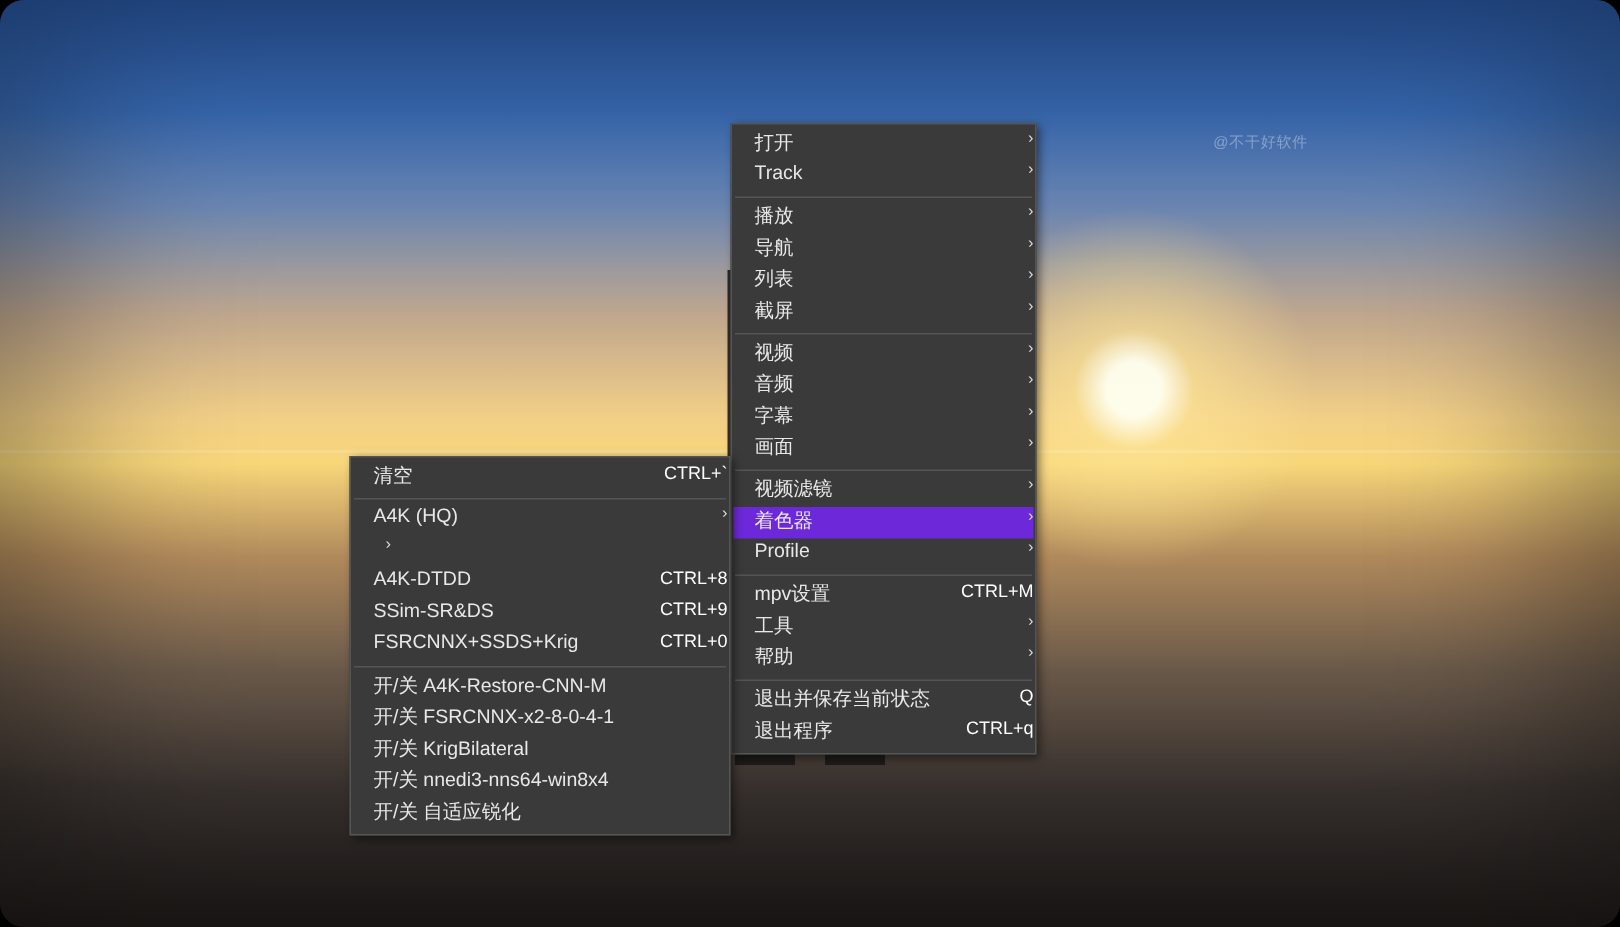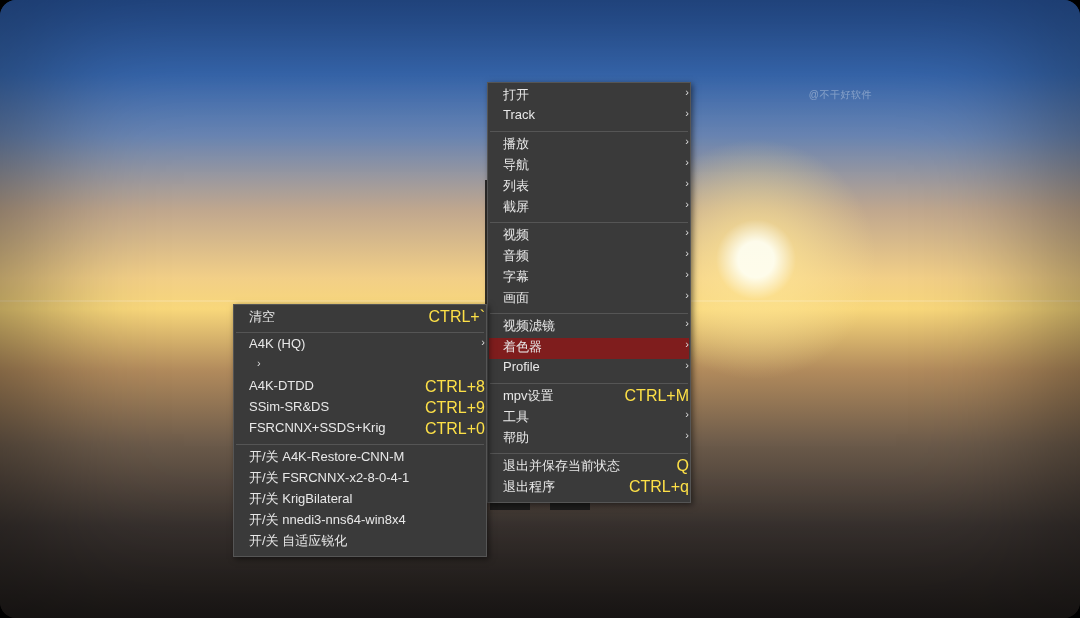--- a/index.html
+++ b/index.html
@@ -19,23 +19,23 @@
       linear-gradient(#1a1a1a,#1a1a1a) 30px 250px/40px 170px no-repeat,
       linear-gradient(#1a1a1a,#1a1a1a) 90px 250px/40px 170px no-repeat;
     filter:blur(.5px);opacity:.88}
   .watermark{position:absolute;top:88px;right:208px;font-size:10px;color:rgba(255,255,255,.35);letter-spacing:.5px}
 
   
   .menu{position:absolute;background:#3a3a3a;border:1px solid #555;box-shadow:2px 2px 6px rgba(0,0,0,.5);padding:3px 1px}
   .menu.main{left:487px;top:82px;width:200px}
   .menu.sub{left:233px;top:304px;width:250px}
   .mi{display:flex;height:21px;padding:0 0 0 14px;white-space:nowrap;cursor:default}
-  .mi.hl{background:#7f1d1d}
+  .mi.hl{background:#6d28d9}
   .mi .lbl{flex:1}
-  .mi .acc{color:#fde047;font-size:16px;margin-left:10px}
+  .mi .acc{color:#ffffff;font-size:12px;margin-left:10px}
   .mi .chev{font-size:11px;color:#ddd;margin-left:8px}
   .sep{height:1px;background:#555;margin:3px 1px}
 </style>
 </head>
 <body>
 
 <div class="viewport">
   <div class="bg"></div>
   <div class="railing"></div>
   <div class="figure"></div>

